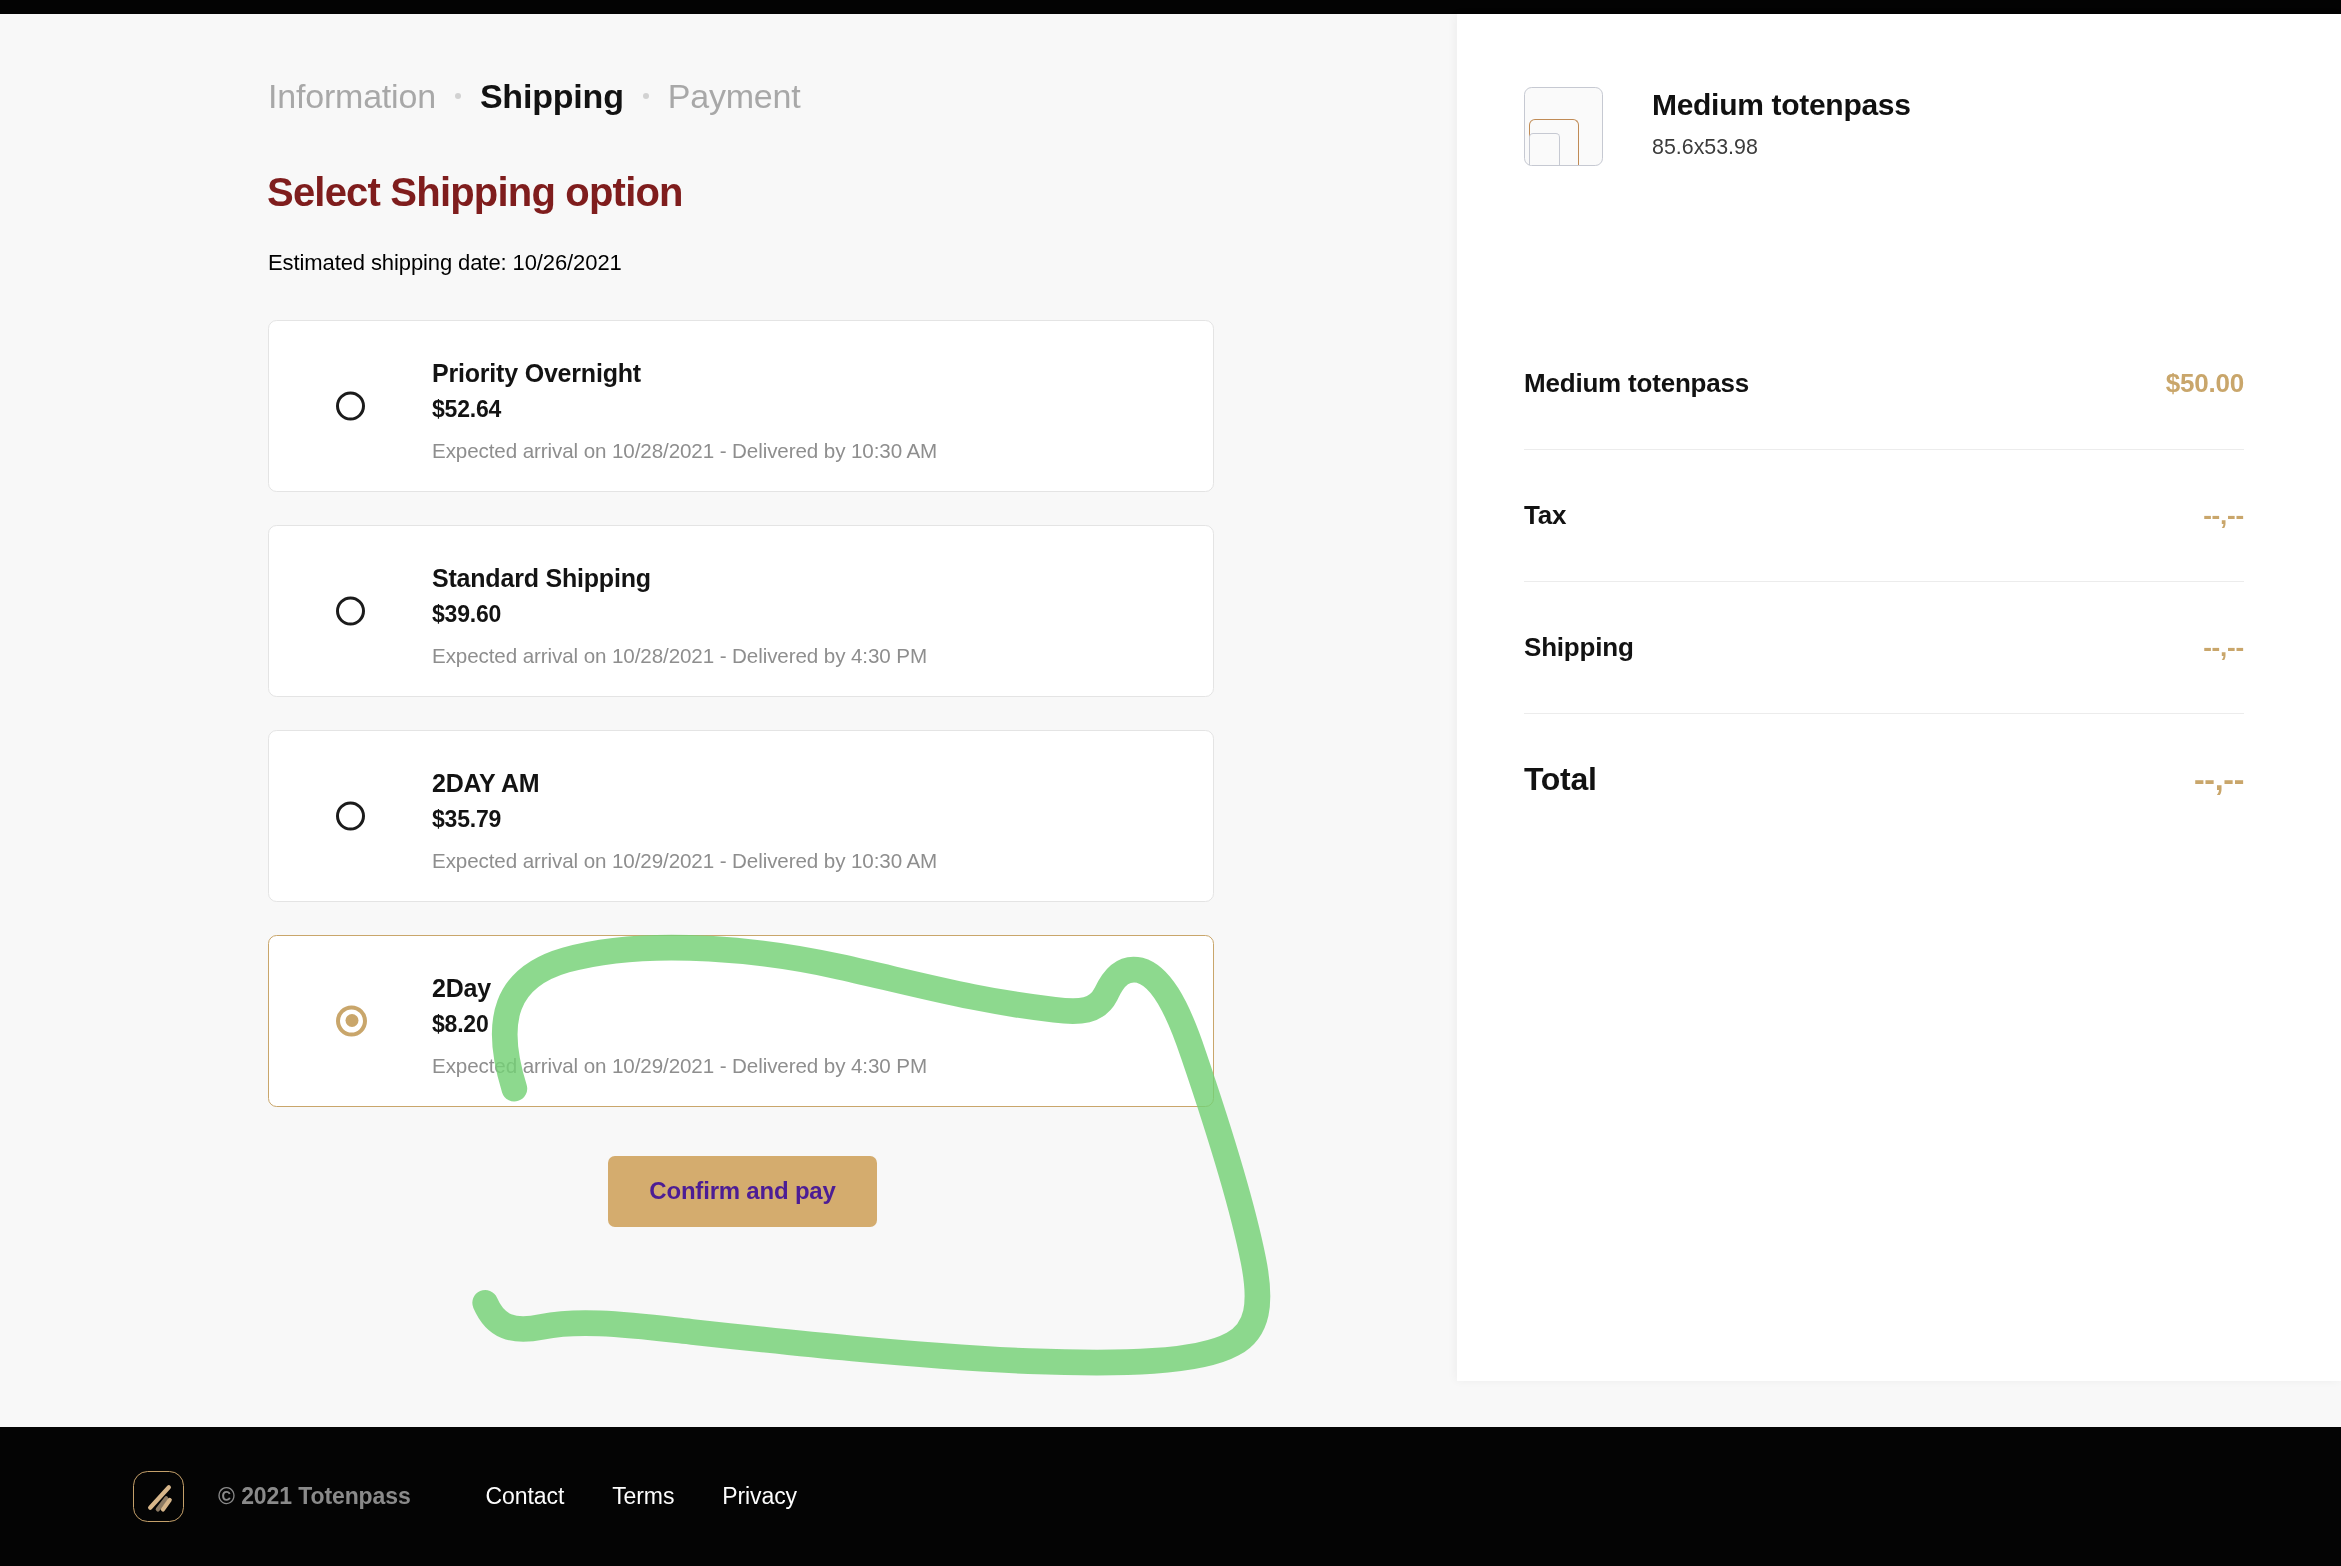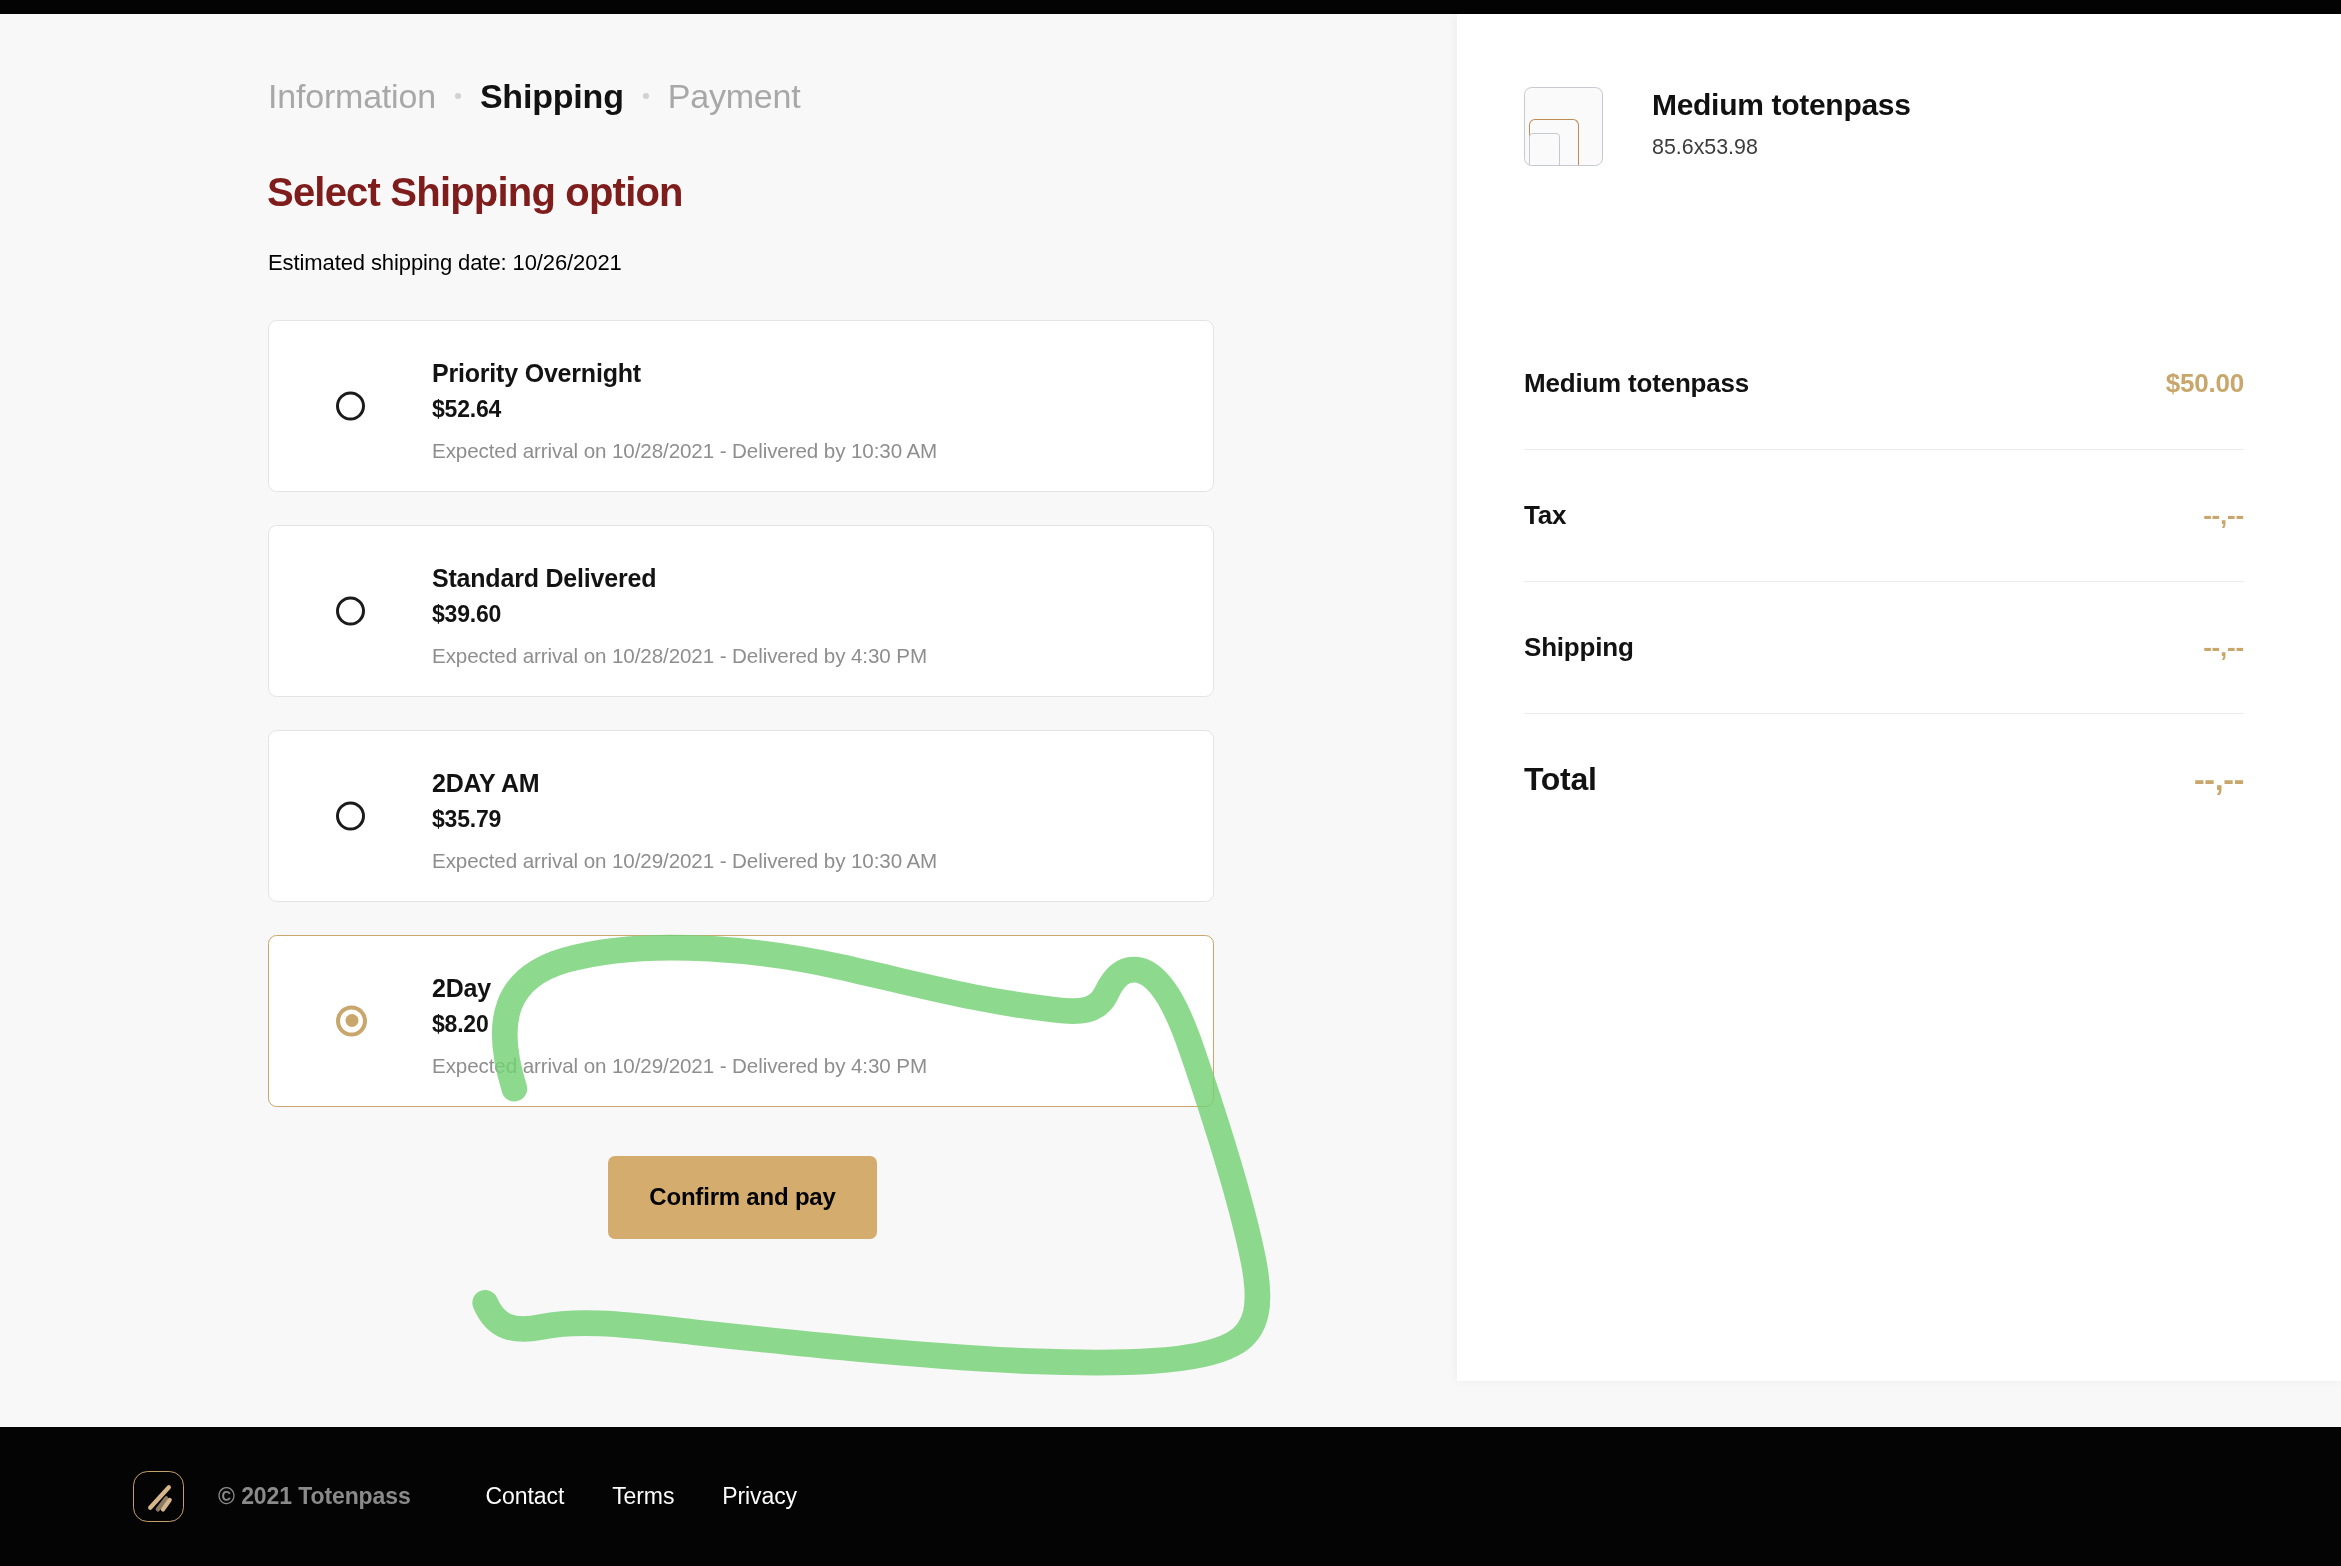--- a/index.html
+++ b/index.html
@@ -164,25 +164,25 @@
     letter-spacing: -0.1px;
     margin-top: 20.6px;
     line-height: 1;
   }
 
   
   .confirm-btn {
     position: absolute;
     left: 608px; top: 1142px;
     width: 269px;
-    height: 83px;
+    height: 71px;
     background: #d4ac6e;
     border: none;
     border-radius: 6.9px;
-    color: #000000;
+    color: #4c1d95;
     font-family: "Liberation Sans", sans-serif;
     font-size: 24px;
     font-weight: 700;
     letter-spacing: -0.2px;
     cursor: pointer;
   }
 
   
   .product-row {
     position: absolute;
@@ -342,21 +342,21 @@
           <div class="opt-body">
             <div class="opt-name">Priority Overnight</div>
             <div class="opt-price">$52.64</div>
             <div class="opt-eta">Expected arrival on 10/28/2021 - Delivered by 10:30 AM</div>
           </div>
         </div>
 
         <div class="opt-card">
           <span class="radio"></span>
           <div class="opt-body">
-            <div class="opt-name">Standard Delivered</div>
+            <div class="opt-name">Standard Shipping</div>
             <div class="opt-price">$39.60</div>
             <div class="opt-eta">Expected arrival on 10/28/2021 - Delivered by 4:30 PM</div>
           </div>
         </div>
 
         <div class="opt-card">
           <span class="radio"></span>
           <div class="opt-body">
             <div class="opt-name">2DAY AM</div>
             <div class="opt-price">$35.79</div>

